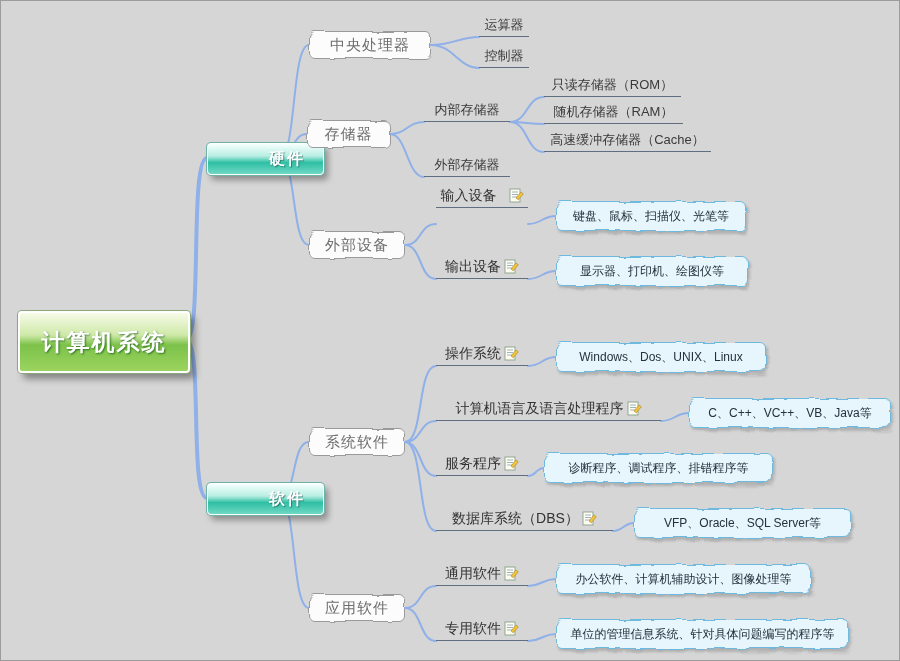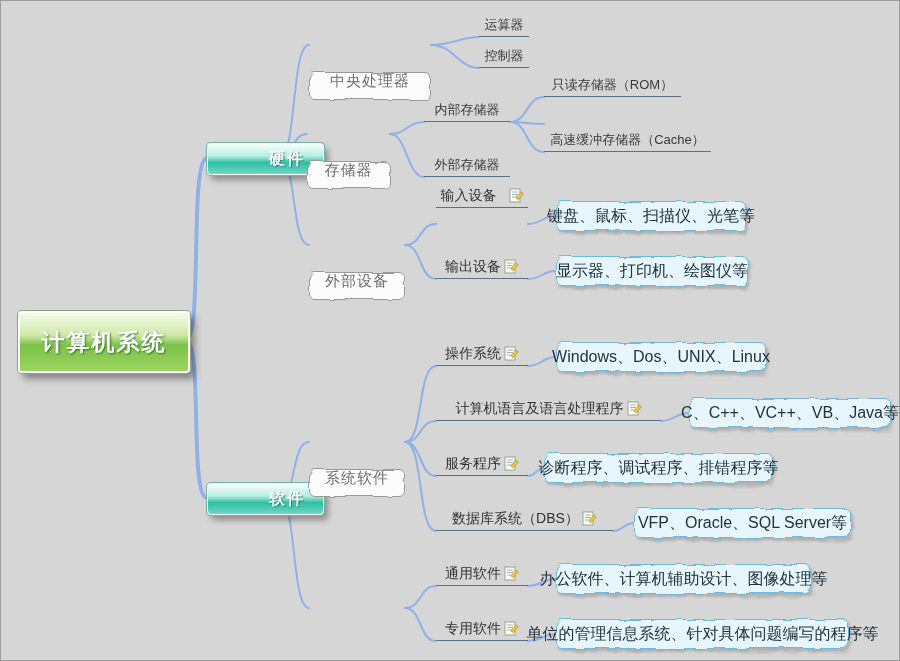--- a/index.html
+++ b/index.html
@@ -18,30 +18,30 @@
 
   
   .primary{position:absolute;display:flex;align-items:center;justify-content:center;
     background:linear-gradient(180deg,#f5fffd 0%,#b8eee2 40%,#2fbfa4 62%,#6fd8c4 100%);
     border:1.5px solid #ffffff;border-radius:4px;
     box-shadow:0 0 0 1px #6fb3a8, 4px 5px 6px rgba(0,0,0,.35);padding-left:43px;}
   .primary .lbl{color:#fff;font-size:16px;font-weight:bold;letter-spacing:2px;
     text-shadow:1px 1px 1px rgba(0,70,70,.55);white-space:nowrap;}
 
   
-  .cloud2{position:absolute;display:flex;justify-content:center;margin-top:41px;}
+  .cloud2{position:absolute;display:flex;align-items:center;justify-content:center;}
   .cloud2 .wavy{position:absolute;left:0;top:0;right:0;bottom:0;border:1.4px solid #9a9a9a;
     border-radius:6px;background:#fcfcfc;filter:url(#wavyF);}
   .cloud2 .lbl{position:relative;color:#6e6e6e;font-size:15px;letter-spacing:1px;white-space:nowrap;}
 
   
   .cloud3{position:absolute;display:flex;align-items:center;justify-content:center;}
   .cloud3 .wavy{position:absolute;left:0;top:0;right:0;bottom:0;border:1.4px solid #6fb9de;
     border-radius:6px;background:#e6f6fc;filter:url(#wavyF);box-shadow:2px 3px 3px rgba(0,0,0,.18);}
-  .cloud3 .lbl{position:relative;color:#23323c;font-size:16px;white-space:nowrap;}
+  .cloud3 .lbl{position:relative;color:#23323c;font-size:12px;white-space:nowrap;}
 
   
   .leaf{position:absolute;display:flex;align-items:flex-end;justify-content:center;gap:3px;
     border-bottom:1px solid #5f6f7f;box-sizing:border-box;padding-bottom:3px;}
   .leaf .lbl{color:#3a3a3a;font-size:13px;white-space:nowrap;line-height:1.2;}
   .leaf.note-leaf .lbl{font-size:14px;color:#333;}
   .note{display:inline-block;width:15px;height:15px;line-height:0;position:relative;top:-1px;}
 </style>
 </head>
 <body>
@@ -110,36 +110,43 @@
     <span class="lbl">存储器</span>
   </div>
   <div class="cloud2" style="left:308px;top:230px;width:96px;height:28px;">
     <i class="wavy"></i>
     <span class="lbl">外部设备</span>
   </div>
   <div class="cloud2" style="left:308px;top:427px;width:96px;height:28px;">
     <i class="wavy"></i>
     <span class="lbl">系统软件</span>
   </div>
+  <div class="cloud2" style="left:308px;top:593px;width:96px;height:28px;">
+    <i class="wavy"></i>
+    <span class="lbl">应用软件</span>
+  </div>
 
   <div class="leaf" style="left:478px;top:15px;width:50px;height:21px;">
     <span class="lbl">运算器</span>
   </div>
   <div class="leaf" style="left:478px;top:46px;width:50px;height:21px;">
     <span class="lbl">控制器</span>
   </div>
   <div class="leaf" style="left:423px;top:100px;width:86px;height:21px;">
     <span class="lbl">内部存储器</span>
   </div>
   <div class="leaf" style="left:423px;top:155px;width:86px;height:21px;">
     <span class="lbl">外部存储器</span>
   </div>
   <div class="leaf" style="left:543px;top:75px;width:137px;height:21px;">
     <span class="lbl">只读存储器（ROM）</span>
   </div>
+  <div class="leaf" style="left:543px;top:102px;width:139px;height:21px;">
+    <span class="lbl">随机存储器（RAM）</span>
+  </div>
   <div class="leaf" style="left:543px;top:130px;width:167px;height:21px;">
     <span class="lbl">高速缓冲存储器（Cache）</span>
   </div>
 
   <div class="leaf note-leaf" style="left:435px;top:185px;width:92px;height:22px;gap:12px;">
     <span class="lbl">输入设备</span>
     <span class="note">
       <svg width="15" height="15" viewBox="0 0 15 15">
           <rect x="1" y="1" width="10" height="13" fill="#fffdf0" stroke="#8fa893" stroke-width="1"></rect>
           <line x1="3" y1="4" x2="9" y2="4" stroke="#9db3c4"></line>

